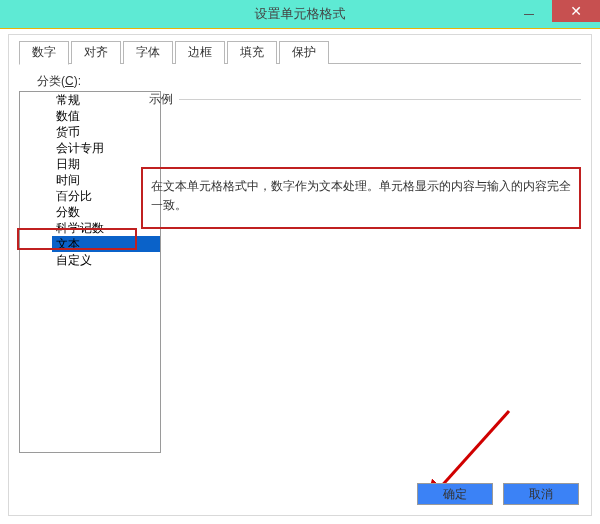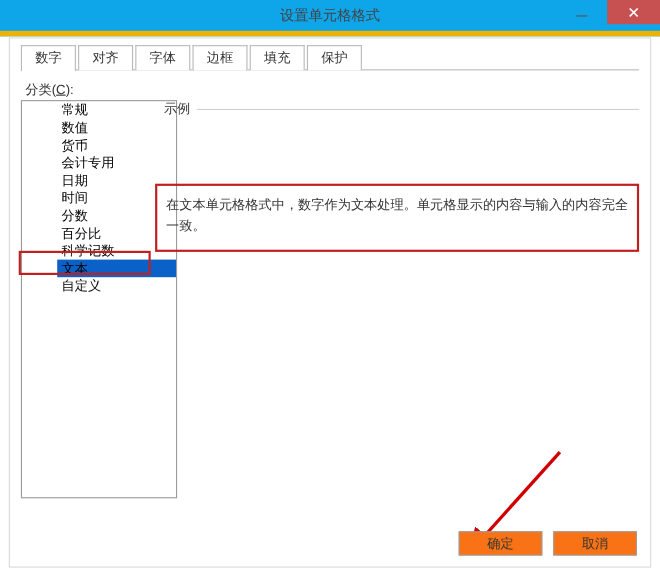--- a/index.html
+++ b/index.html
@@ -14,22 +14,22 @@
   }
   .window {
     position: relative;
     width: 600px;
     height: 524px;
     background: #fff;
     box-sizing: border-box;
   }
   .titlebar {
     height: 28px;
-    background: #0ea5e9;
-    border-bottom: 5px solid #eab308;
+    background: #5eead4;
+    border-bottom: 1px solid #eab308;
     position: relative;
   }
   .titlebar-title {
     position: absolute;
     left: 50%;
     top: 50%;
     transform: translate(-50%, -50%);
     color: #444;
     font-size: 13px;
   }
@@ -110,21 +110,21 @@
     position: absolute;
     top: 34px;
     left: 10px;
     right: 10px;
     bottom: 42px;
   }
 
   .category-label {
     position: absolute;
     top: 4px;
-    left: 4px;
+    left: 18px;
     color: #333;
   }
   .category-label u { text-decoration: underline; }
 
   .listbox {
     position: absolute;
     top: 22px;
     left: 0;
     width: 108px;
     bottom: 20px;
@@ -187,21 +187,21 @@
     position: absolute;
     right: 12px;
     bottom: 10px;
     display: flex;
     gap: 10px;
   }
   .dlg-button {
     width: 76px;
     height: 22px;
     border: 1px solid #9a9a9a;
-    background: #f97316;
+    background: #3b82f6;
     font-size: 12px;
     color: #333;
     cursor: default;
     padding: 0;
   }
 </style>
 </head>
 <body>
 
 <div class="window">
@@ -234,22 +234,22 @@
         <span>分类(</span><u>C</u><span>):</span>
       </div>
 
       <div class="listbox">
         <div class="list-item"><span>常规</span></div>
         <div class="list-item"><span>数值</span></div>
         <div class="list-item"><span>货币</span></div>
         <div class="list-item"><span>会计专用</span></div>
         <div class="list-item"><span>日期</span></div>
         <div class="list-item"><span>时间</span></div>
+        <div class="list-item"><span>百分比</span></div>
         <div class="list-item"><span>分数</span></div>
-        <div class="list-item"><span>百分比</span></div>
         <div class="list-item"><span>科学记数</span></div>
         <div class="list-item selected"><span>文本</span></div>
         <div class="list-item"><span>自定义</span></div>
       </div>
 
       <div class="highlight-list" style="left:-2px; top:159px; width:116px; height:18px;"></div>
 
       <div class="example-label">示例</div>
       <div class="example-line"></div>
 

